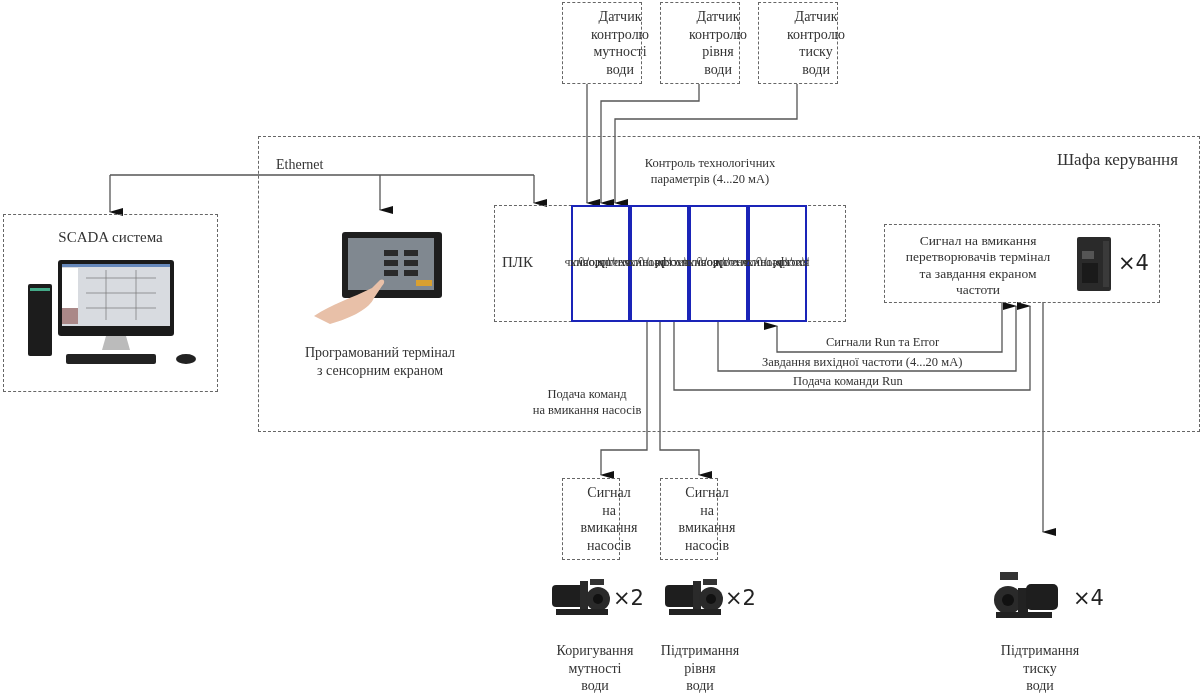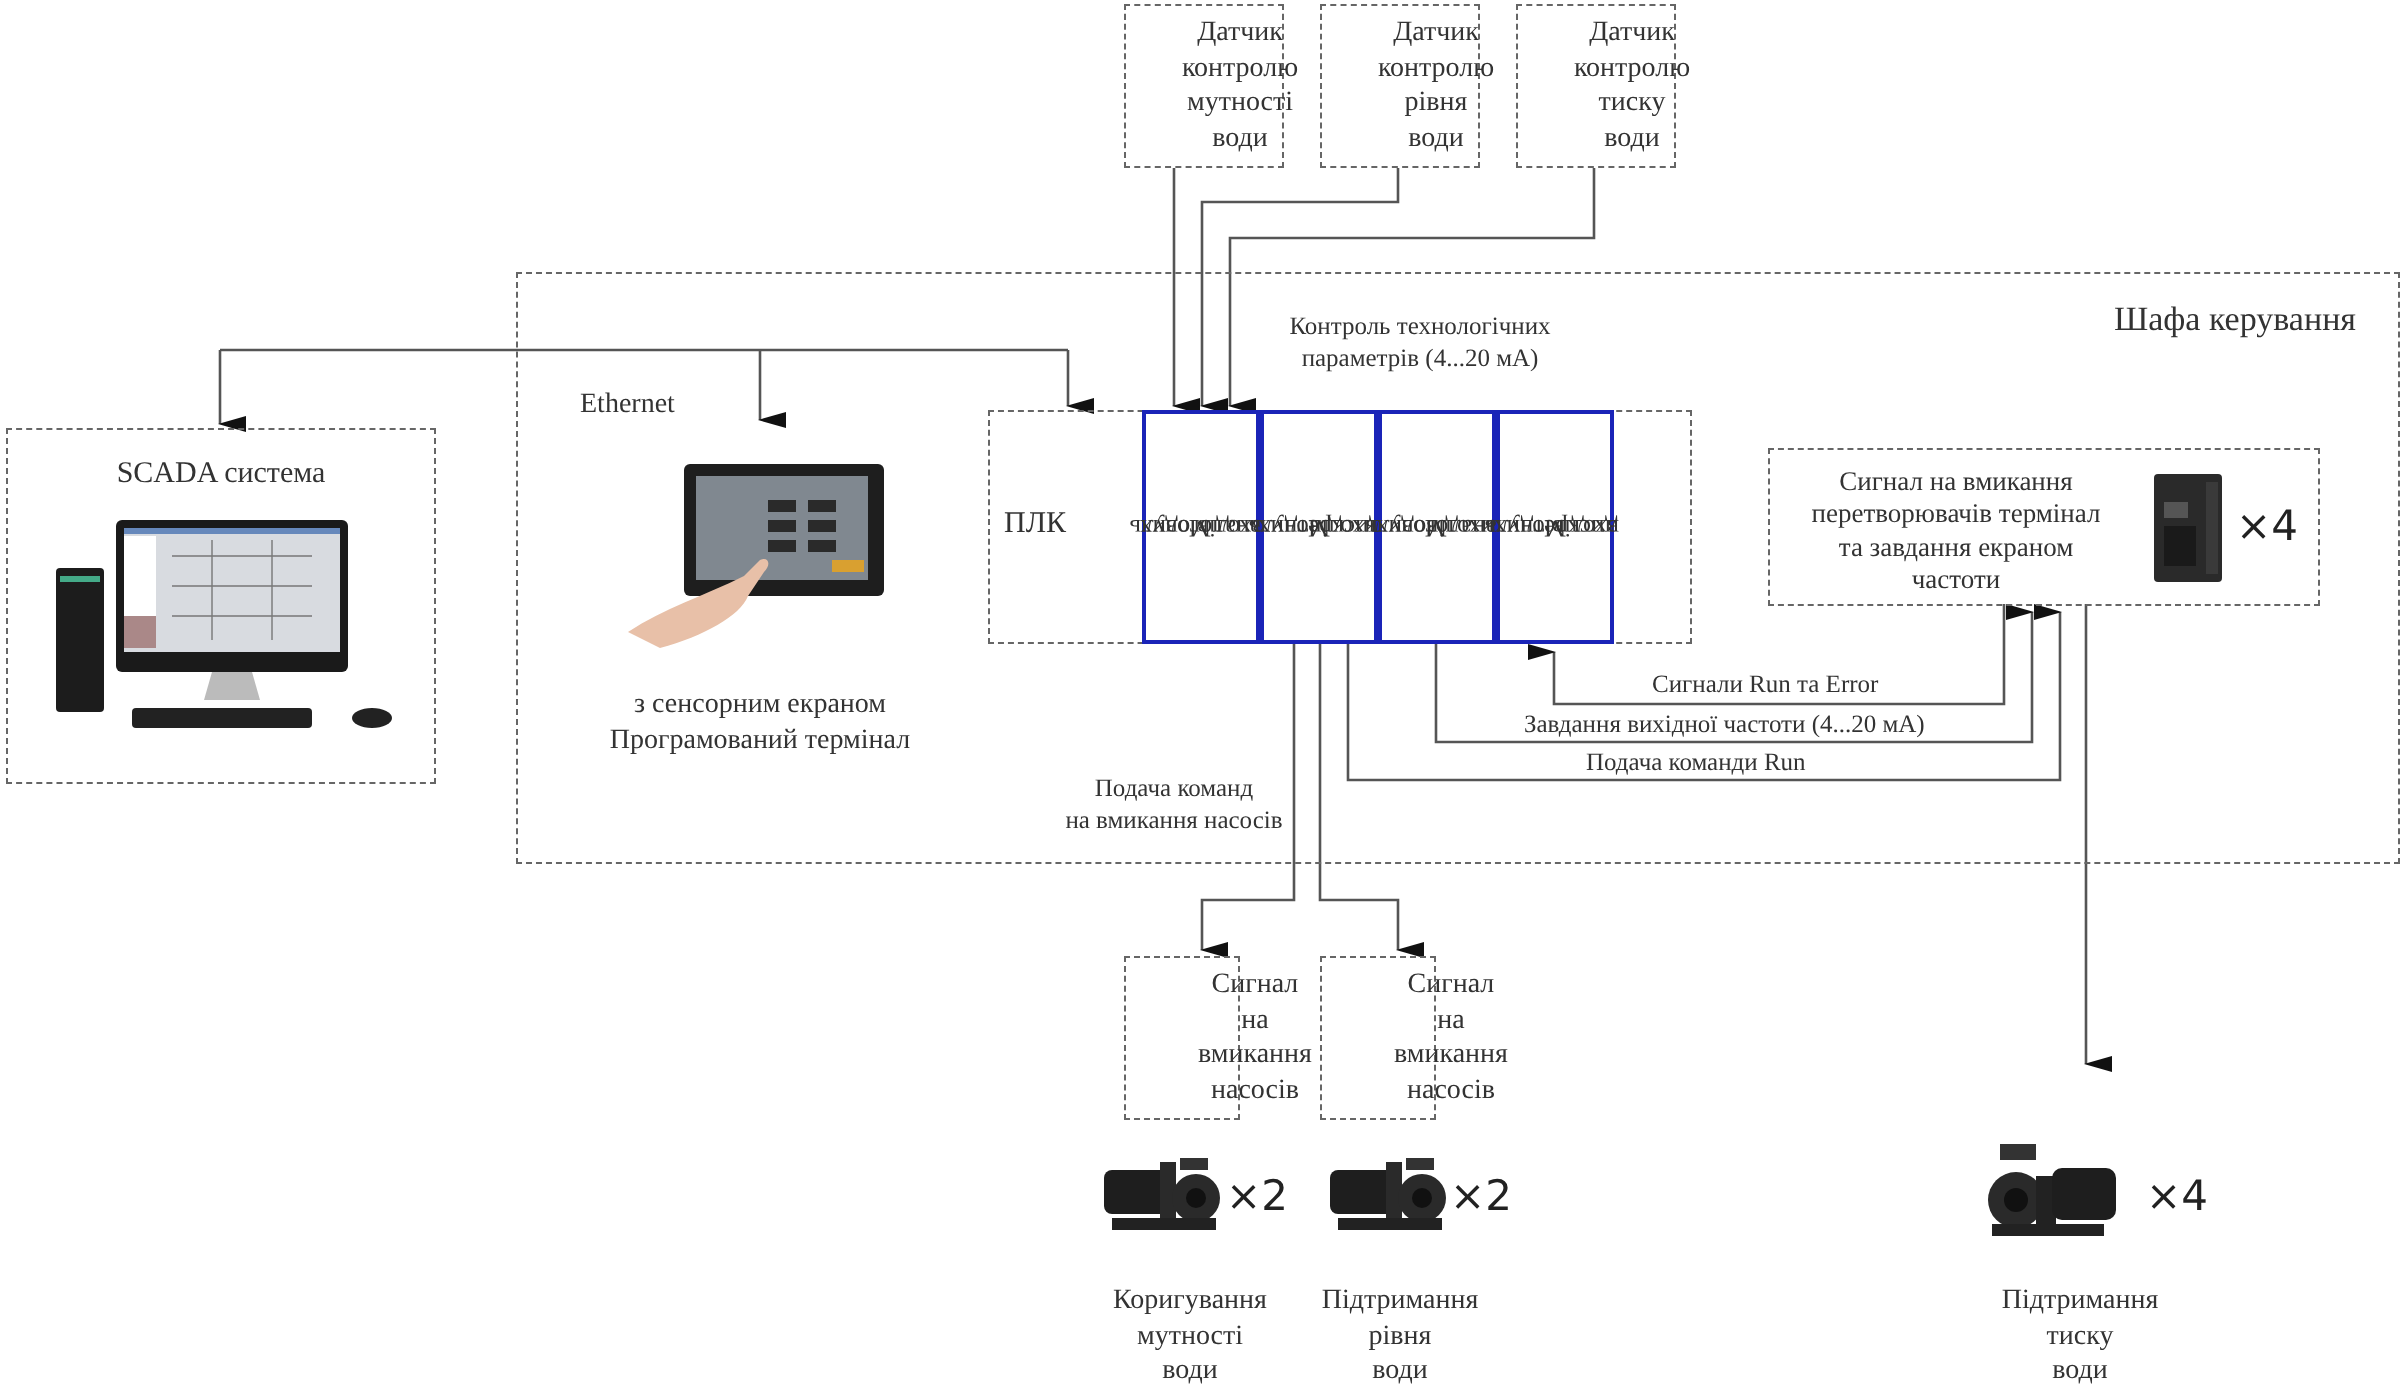--- a/index.html
+++ b/index.html
@@ -7,21 +7,21 @@
          font-family:"Liberation Serif","DejaVu Serif",serif; color:#333; }
   svg.wires { position:absolute; left:0; top:0; width:1200px; height:693px; }
   .box { position:absolute; border:1.5px dashed #666; box-sizing:border-box;padding-left:36px; }
   .lbl { position:absolute; text-align:center; line-height:1.25; color:#333; }
   .sensor-box { width:80px; height:82px; display:flex; align-items:center; justify-content:center;
                 font-size:14px; text-align:center; line-height:1.25; }
   .module { position:absolute; top:205px; width:59px; height:117px; border:2.5px solid #1a24b8;
             box-sizing:border-box; background:#fff; display:flex; align-items:center; justify-content:center; }
   .module span { display:block; transform:rotate(-90deg); white-space:nowrap; text-align:center;
                  font-size:12.5px; line-height:1.2; }
-  .signal-box { width:58px; height:82px; display:flex; align-items:center; justify-content:flex-start;
+  .signal-box { width:58px; height:82px; display:flex; align-items:center; justify-content:center;
                 font-size:14px; text-align:center; line-height:1.25; }
   .mult { position:absolute; font-family:"DejaVu Sans","Liberation Sans",sans-serif; font-size:21px; color:#222; }
 </style>
 </head>
 <body>
 
 <svg class="wires" viewBox="0 0 1200 693">
   <defs>
     <marker id="arr" markerWidth="8" markerHeight="14" refX="4" refY="13" orient="auto-start-reverse" markerUnits="userSpaceOnUse">
       <path d="M0,0 L8,0 L4,14 Z" fill="#111"></path>
@@ -69,21 +69,21 @@
 </div>
 <div class="box sensor-box" style="left:758px;top:2px;">
   <div>
       <div>Датчик</div>
       <div>контролю</div>
       <div>тиску</div>
       <div>води</div>
     </div>
 </div>
 
-<div class="lbl" style="left:290px;top:156px;font-size:14px;margin-top:38px;">Ethernet</div>
+<div class="lbl" style="left:276px;top:156px;font-size:14px;">Ethernet</div>
 
 <div class="box" style="left:3px;top:214px;width:215px;height:178px;"></div>
 <div class="lbl" style="left:3px;top:228px;width:215px;font-size:15px;">SCADA система</div>
 <svg style="position:absolute;left:26px;top:258px;" width="180" height="110" viewBox="0 0 180 110">
   <rect x="2" y="26" width="24" height="72" rx="2" fill="#1c1c1c"></rect>
   <rect x="4" y="30" width="20" height="3" fill="#4a8"></rect>
   <rect x="32" y="2" width="116" height="76" rx="3" fill="#1a1a1a"></rect>
   <rect x="36" y="6" width="108" height="62" fill="#d8dbe0"></rect>
   <rect x="36" y="6" width="108" height="3" fill="#6688bb"></rect>
   <g stroke="#777" stroke-width="0.7" fill="none">
@@ -104,22 +104,22 @@
       <rect x="92" y="22" width="14" height="6"></rect>
       <rect x="72" y="32" width="14" height="6"></rect>
       <rect x="92" y="32" width="14" height="6"></rect>
       <rect x="72" y="42" width="14" height="6"></rect>
       <rect x="92" y="42" width="14" height="6"></rect>
     </g>
   <rect x="104" y="52" width="16" height="6" fill="#d9a030"></rect>
   <path d="M2,88 C20,76 40,70 60,60 L68,52 C72,50 74,54 70,58 L62,70 C58,80 40,90 18,96 Z" fill="#e8c0a8"></path>
 </svg>
 <div class="lbl" style="left:270px;top:344px;width:220px;font-size:14px;">
-  <div>з сенсорним екраном</div>
-    <div>Програмований термінал</div>
+  <div>Програмований термінал</div>
+    <div>з сенсорним екраном</div>
 </div>
 
 <div class="box" style="left:494px;top:205px;width:352px;height:117px;"></div>
 <div class="lbl" style="left:502px;top:213px;font-size:15px;margin-top:40px;">ПЛК</div>
 <div class="lbl" style="left:620px;top:156px;width:180px;font-size:12.5px;">
   <div>Контроль технологічних</div>
     <div>параметрів (4...20 мА)</div>
 </div>
 <div class="module" style="left:571px;">
   <span>

